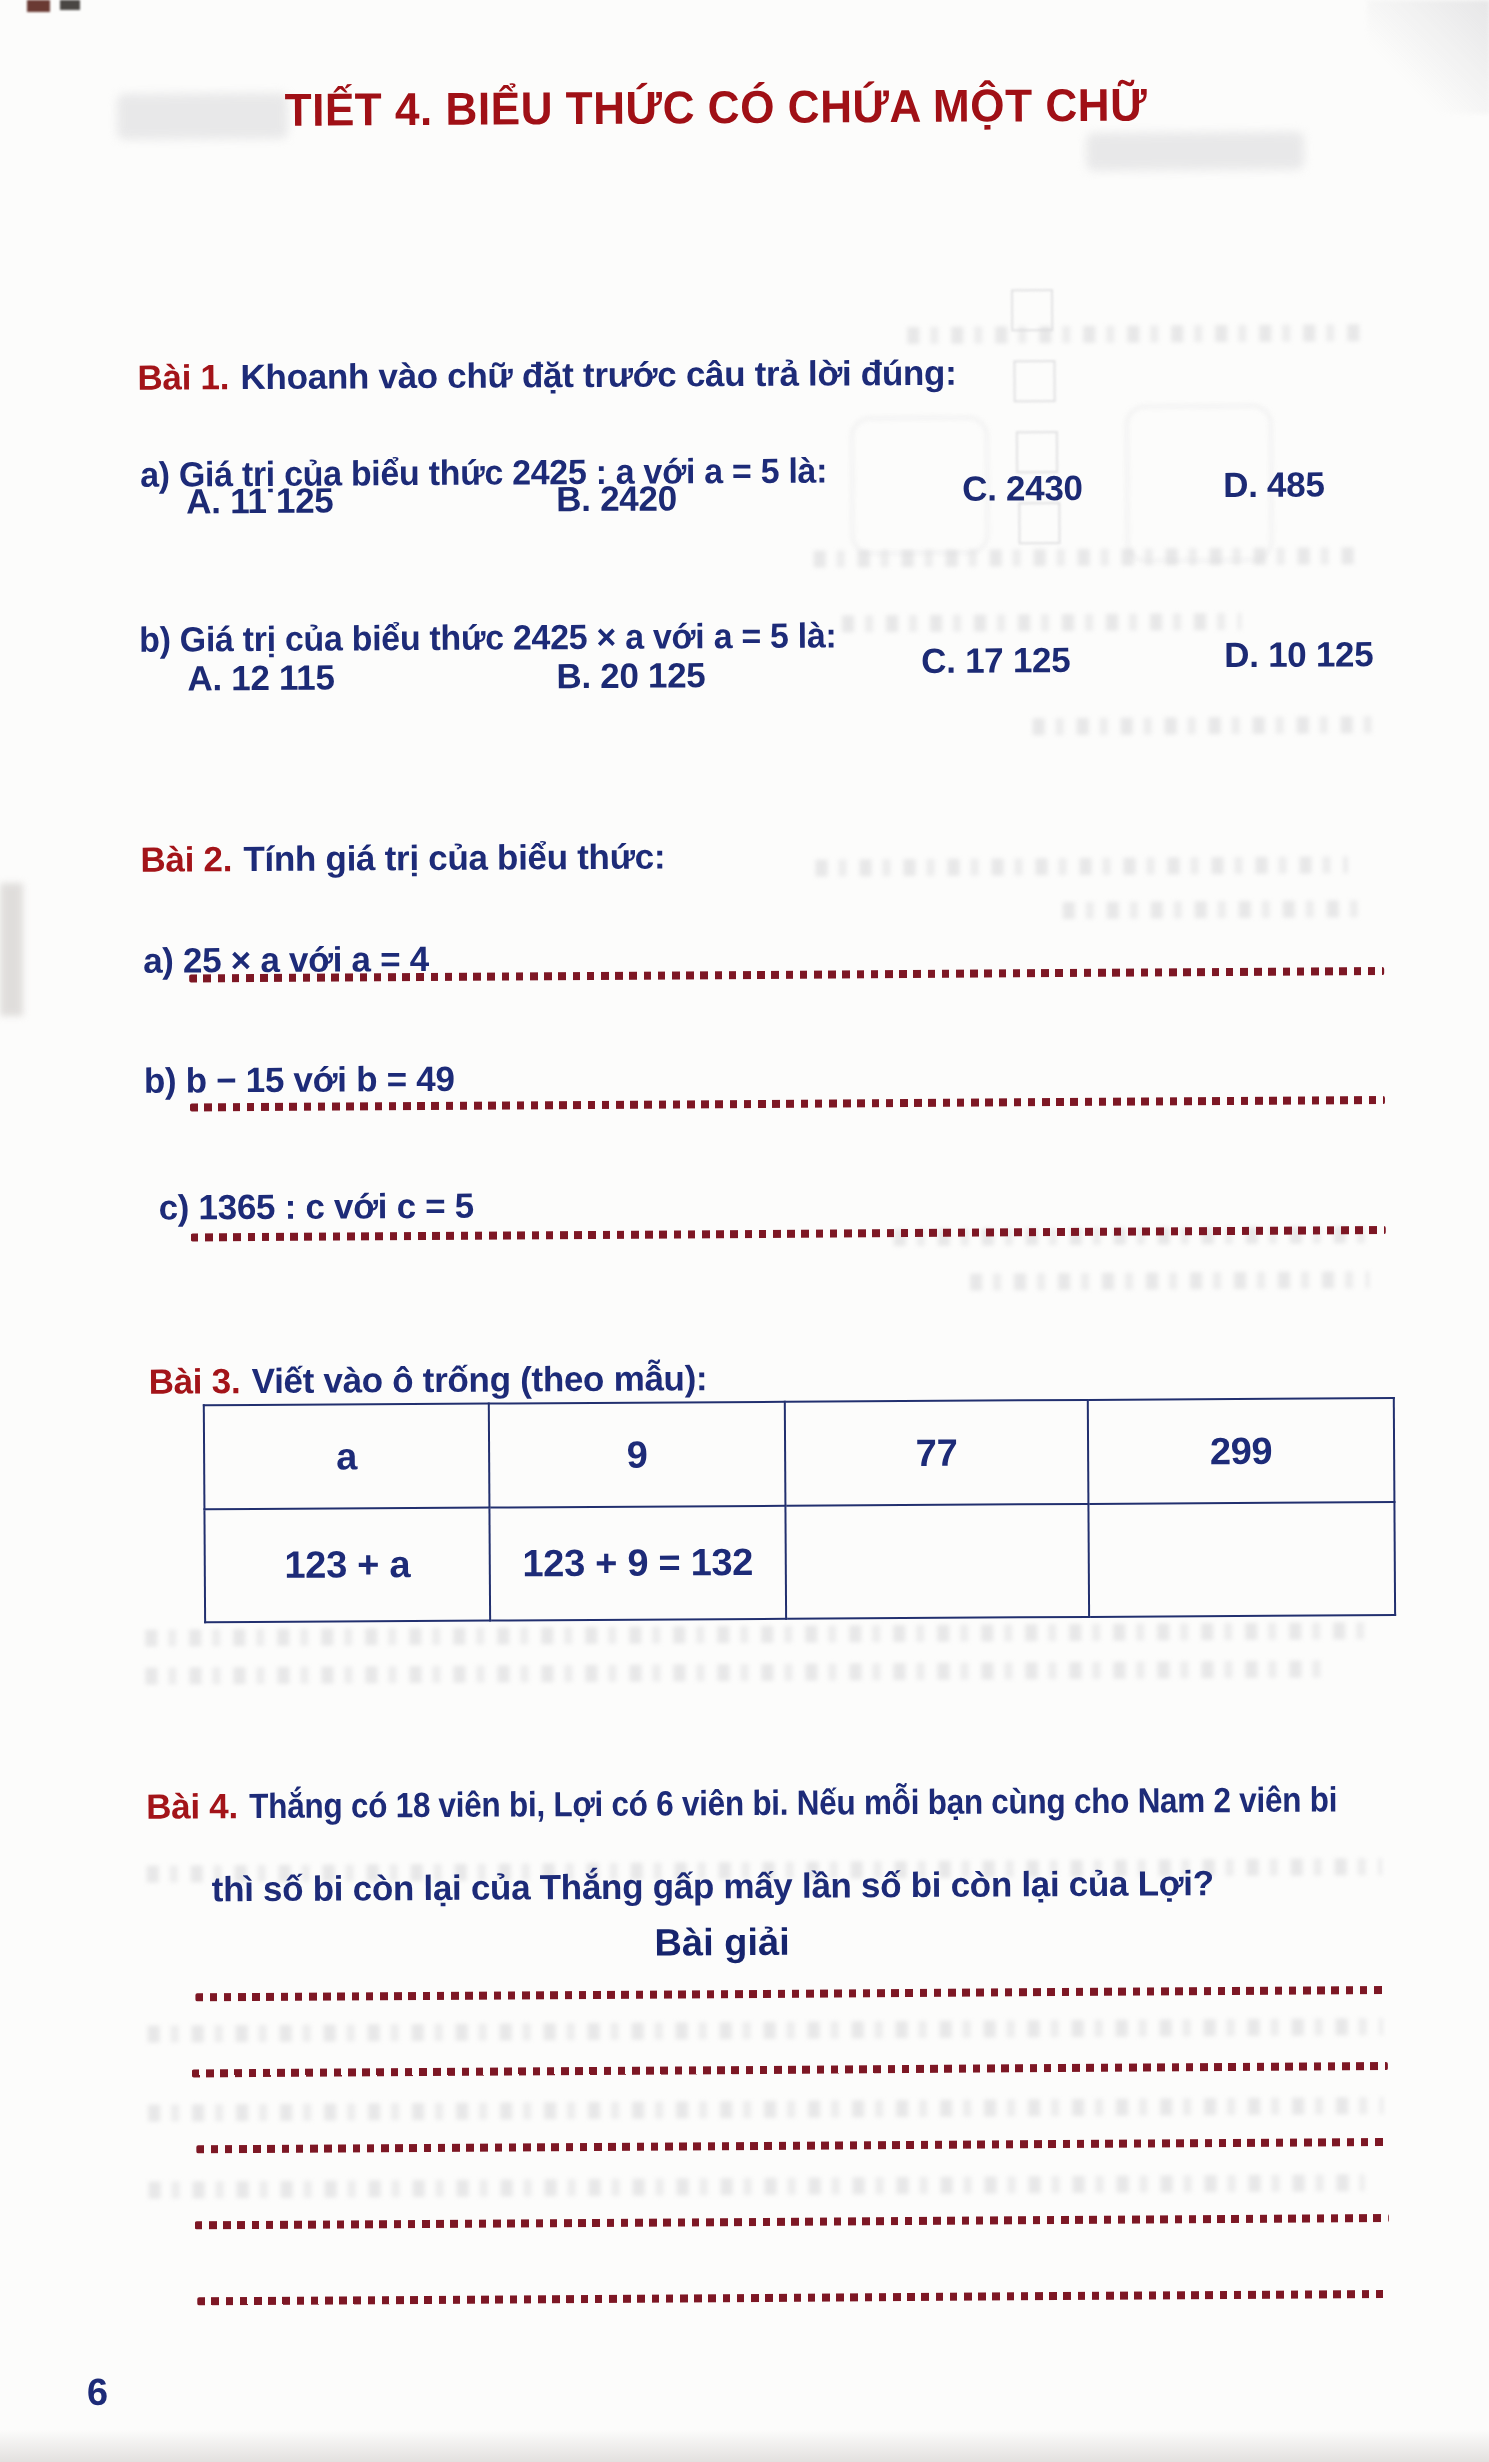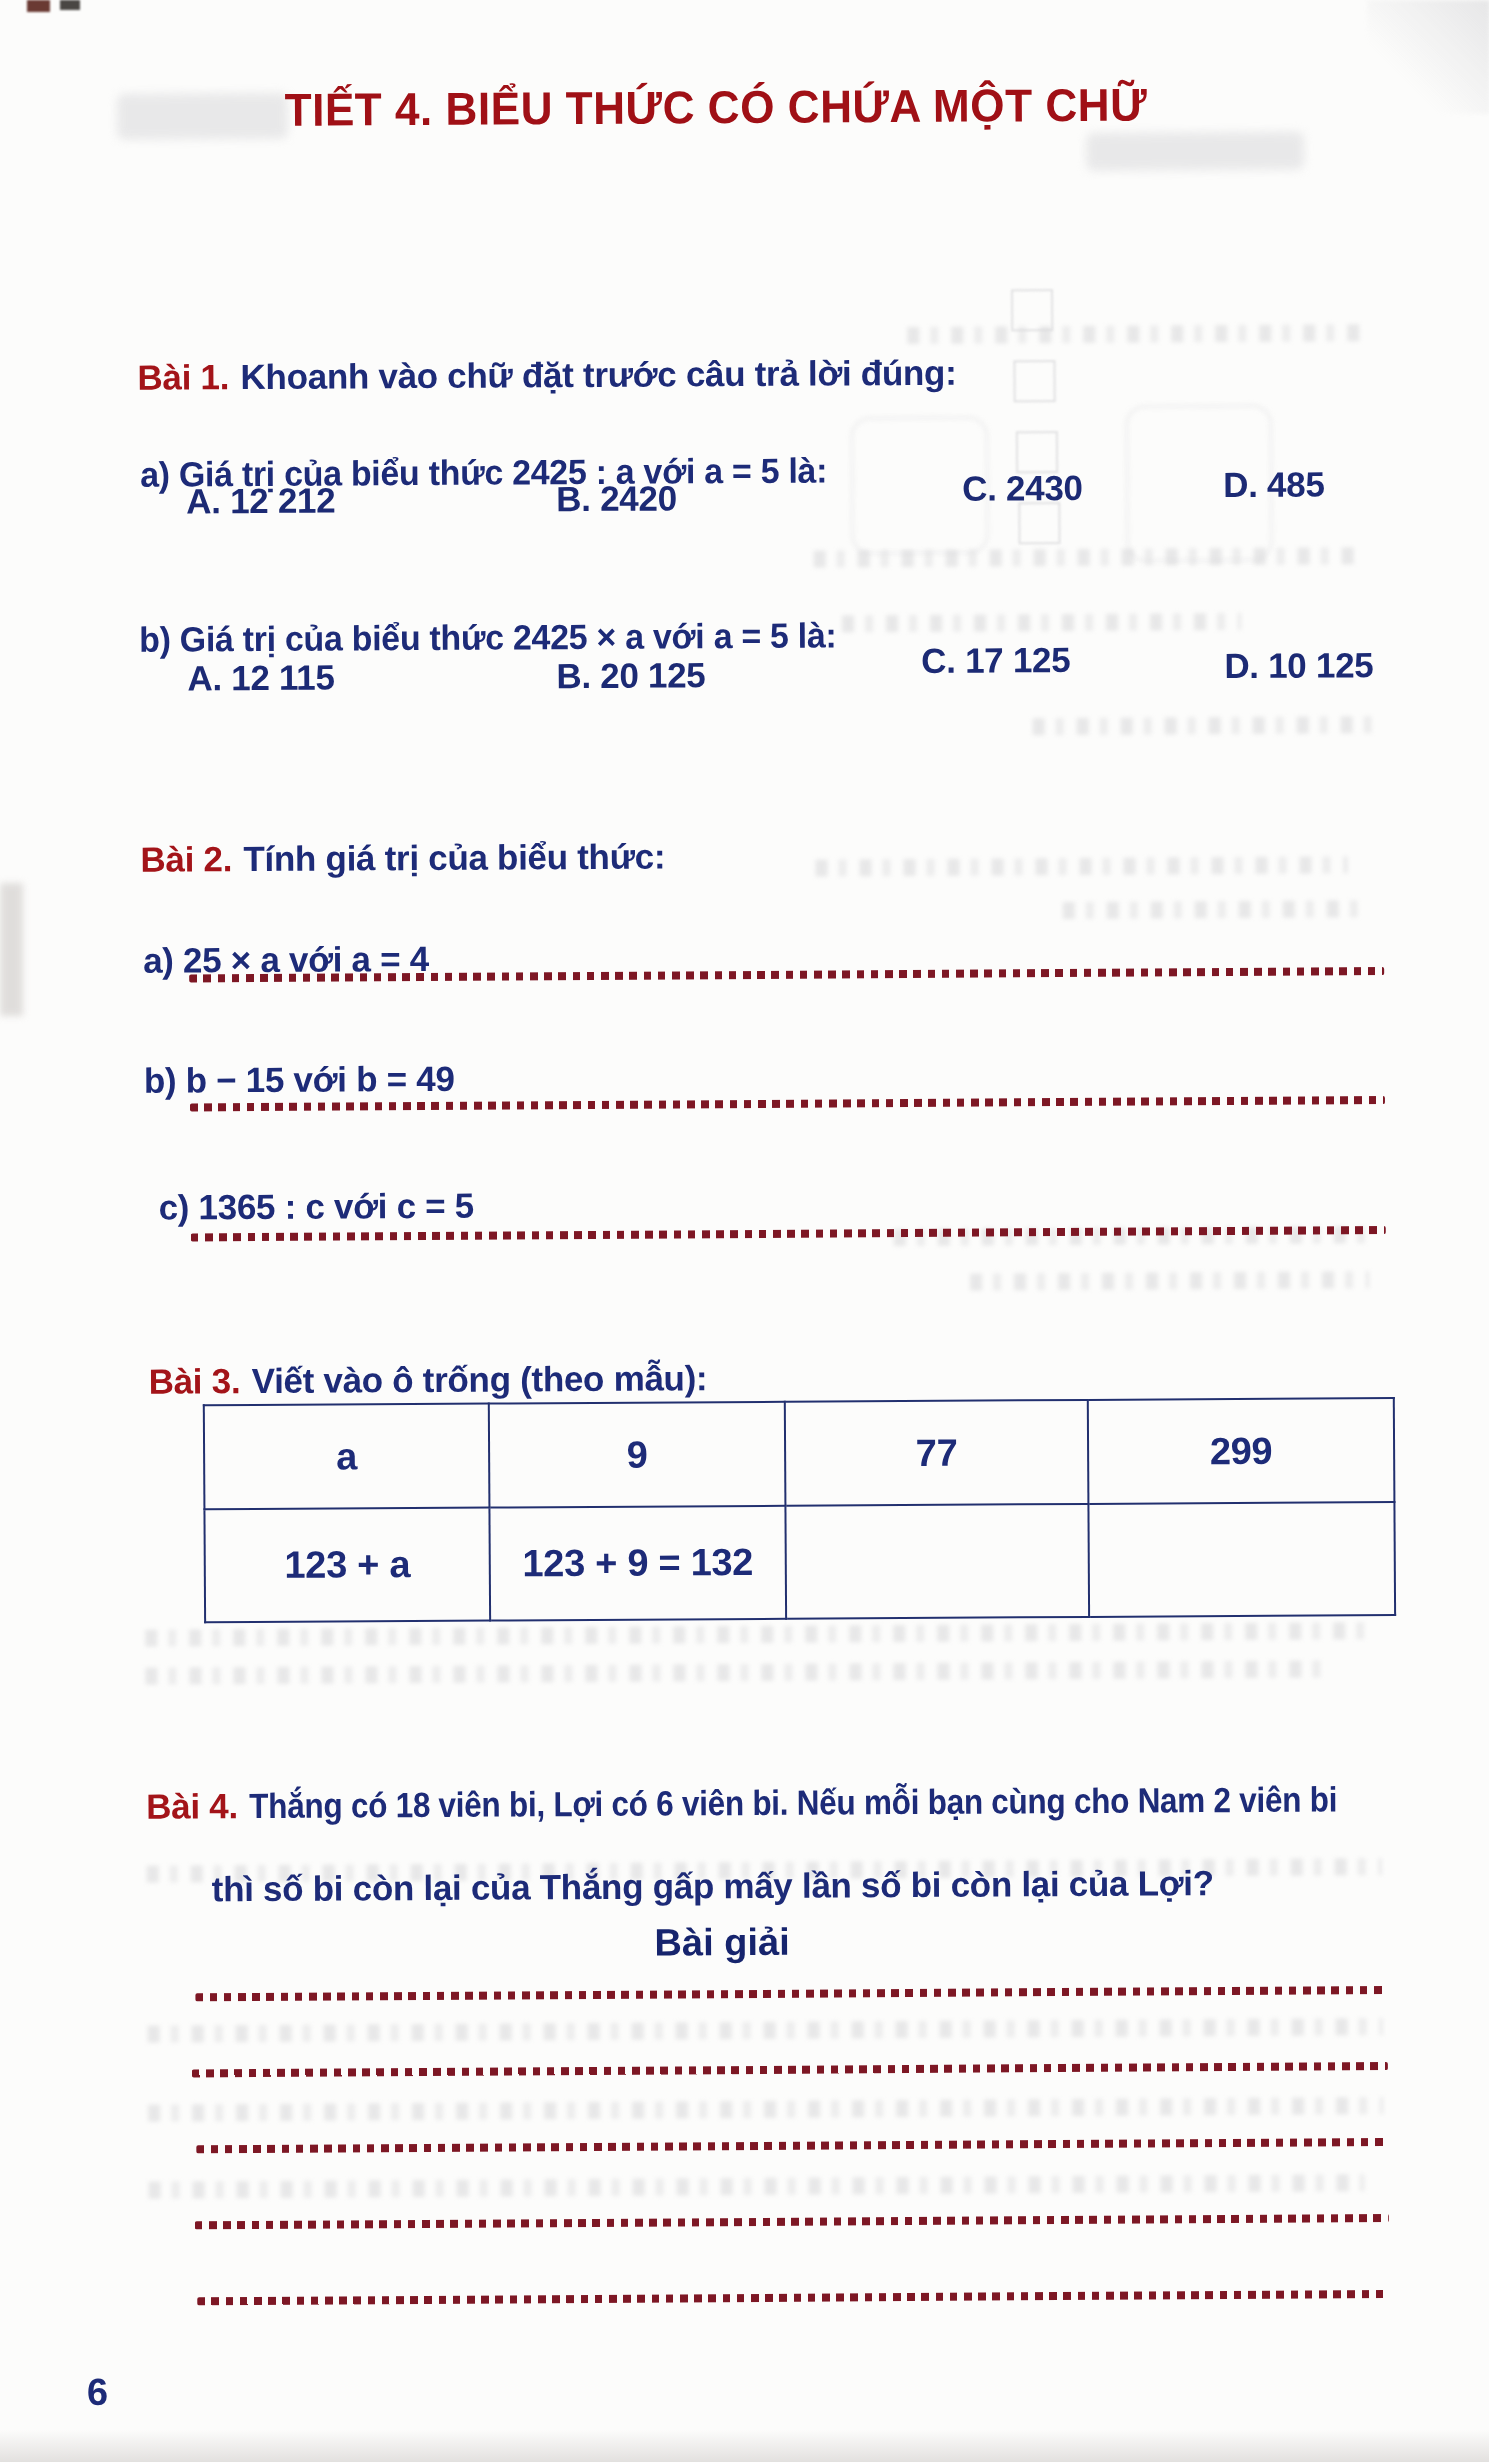--- a/index.html
+++ b/index.html
@@ -116,32 +116,32 @@
     <div class="smudge" style="left:142px;top:2022px;width:1235px;"></div>
     <div class="smudge" style="left:142px;top:2101px;width:1235px;"></div>
     <div class="smudge" style="left:142px;top:2178px;width:1216px;"></div>
 
     <h1 class="title">TIẾT 4. BIỂU THỨC CÓ CHỨA MỘT CHỮ</h1>
 
     <p class="line" style="top:319px;"><span class="red">Bài 1.</span><span class="navy">Khoanh vào chữ đặt trước câu trả lời đúng:</span></p>
 
     <p class="line fit2" style="top:416px;left:144px;">a) Giá trị của biểu thức 2425 : a với a = 5 là:</p>
     <div class="opt-row" style="top:478px;">
-      <span class="opt" style="left:190px;">A. 12 212</span>
+      <span class="opt" style="left:190px;">A. 11 125</span>
       <span class="opt" style="left:560px;">B. 2420</span>
       <span class="opt" style="left:966px;top:-7.6px;">C. 2430</span>
       <span class="opt" style="left:1227px;top:-10.4px;">D. 485</span>
     </div>
 
     <p class="line fit2" style="top:581px;">b) Giá trị của biểu thức 2425 × a với a = 5 là:</p>
     <div class="opt-row" style="top:655px;">
       <span class="opt" style="left:190px;">A. 12 115</span>
       <span class="opt" style="left:559px;">B. 20 125</span>
       <span class="opt" style="left:924px;top:-13.3px;">C. 17 125</span>
-      <span class="opt" style="left:1227px;top:-17px;margin-top:11px;">D. 10 125</span>
+      <span class="opt" style="left:1227px;top:-17px;">D. 10 125</span>
     </div>
 
     <p class="line" style="top:801px;"><span class="red">Bài 2.</span><span class="navy">Tính giá trị của biểu thức:</span></p>
 
     <p class="line" style="top:902px;left:144px;">a) 25 × a với a = 4</p>
     <div class="dotline" style="left:190px;top:971px;width:1195px;"></div>
 
     <p class="line" style="top:1022px;left:144px;">b) b − 15 với b = 49</p>
     <div class="dotline" style="left:190px;top:1100px;width:1195px;"></div>
 

